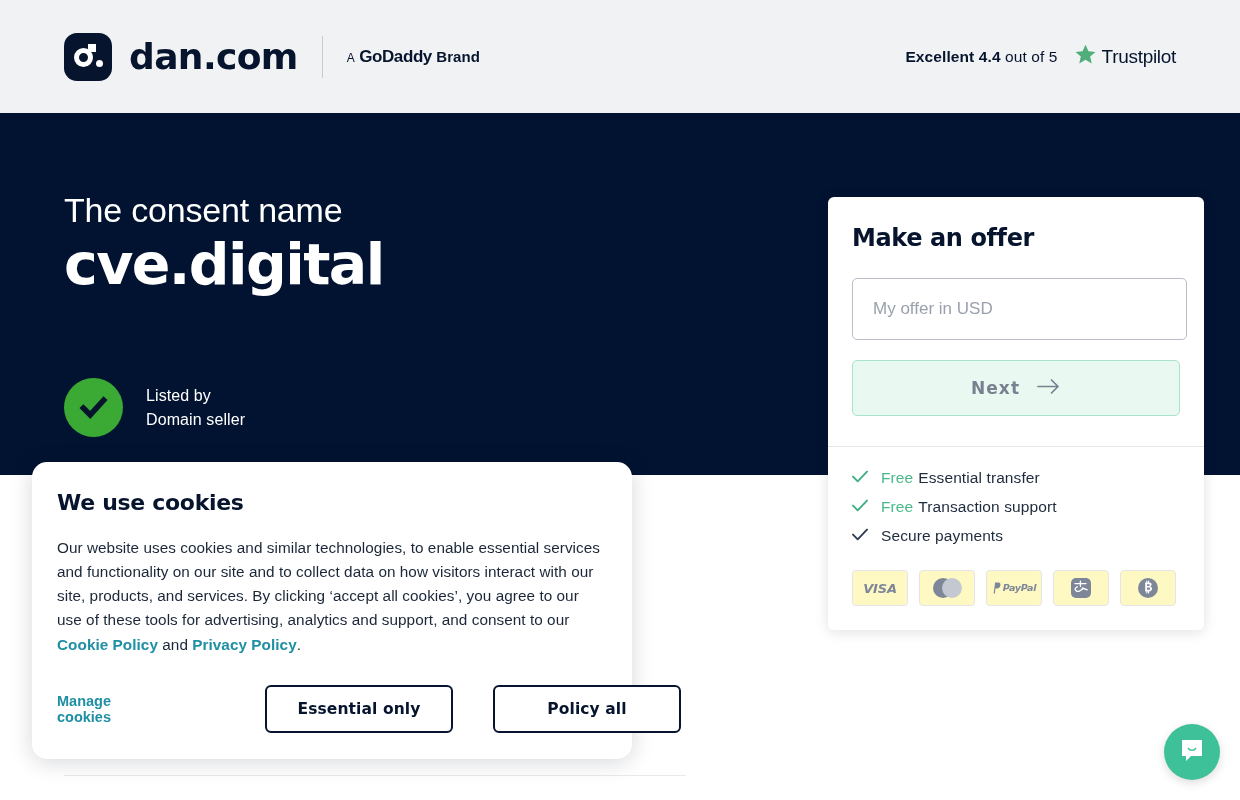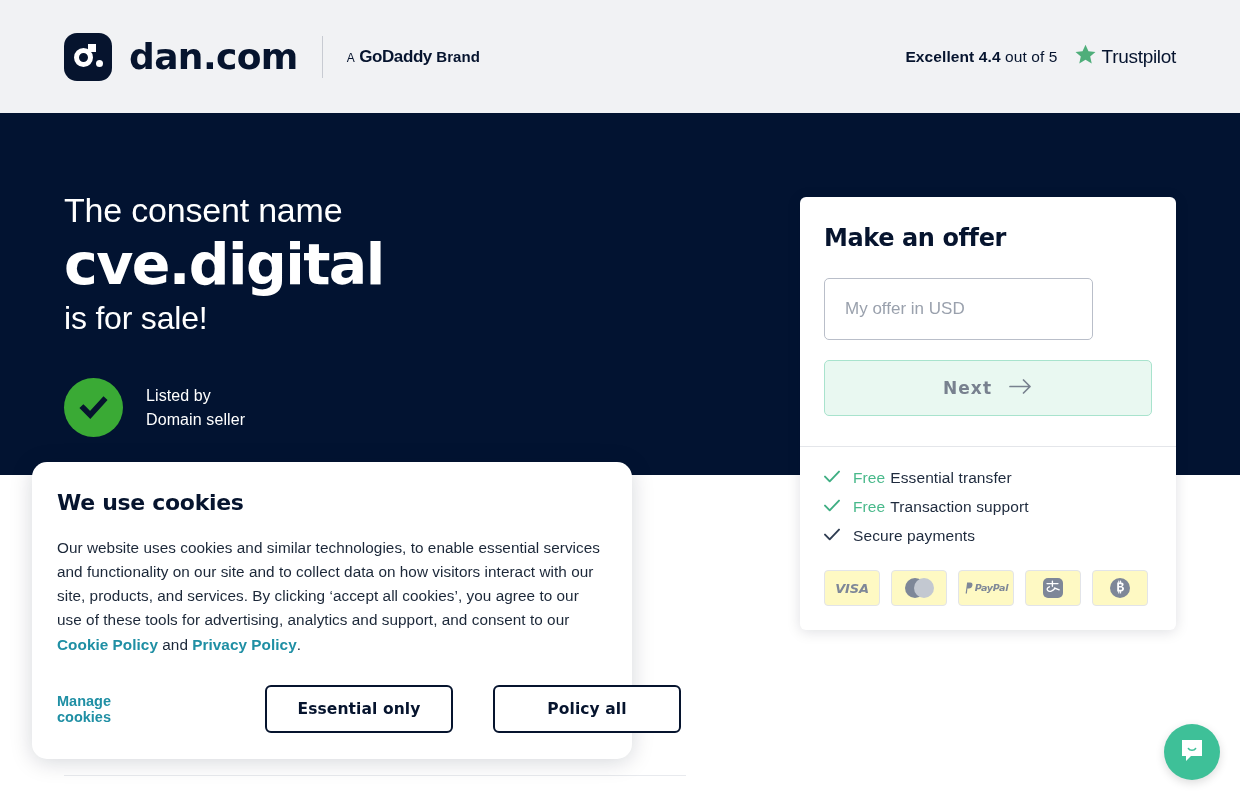--- a/index.html
+++ b/index.html
@@ -180,41 +180,41 @@
     font-size: 16px;
     line-height: 1.45;
     letter-spacing: 0.1px;
   }
   .listed-by-text .lb-label { display: block; }
   .listed-by-text .lb-seller { display: block; }
 
   
   .offer-card {
     position: absolute;
-    left: 800px;
+    left: 828px;
     top: 197px;
     width: 376px;
     background: #ffffff;
     border-radius: 6px;
     box-shadow: 0 2px 14px rgba(3,16,40,0.13);
     overflow: hidden;
   }
   .offer-card-body { padding: 27px 24px 30px 24px; }
 
   .offer-title {
     font-size: 24px;
     font-weight: 700;
     color: #06142e;
     letter-spacing: -0.4px;
     font-family: "DejaVu Sans", sans-serif;
   }
 
   .offer-input {
     display: block;
-    width: 269px;
+    width: 335px;
     height: 62px;
     margin-top: 26px;
     padding: 0 20px;
     border: 1px solid #b9bec9;
     border-radius: 5px;
     background: #ffffff;
     font-size: 17px;
     color: #06142e;
     font-family: "Liberation Sans", sans-serif;
     outline: none;
@@ -457,21 +457,20 @@
       </span>
     </div>
   </header>
 
   <section class="hero">
     <div class="hero-inner">
 
       <div class="hero-title-block">
         <div class="hero-line-1">The consent name</div>
         <div class="hero-domain">cve.digital</div>
-        <div class="hero-line-3">is for sale!</div>
       </div>
 
       <div class="listed-by">
         <div class="verified-badge">
           <svg width="33" height="33" viewBox="0 0 24 24" aria-hidden="true">
             <path d="M4.6 12.4 L9.6 17.4 L19.4 6.6" fill="none" stroke="#06142e" stroke-width="4" stroke-linecap="square" stroke-linejoin="miter"></path>
           </svg>
         </div>
         <div class="listed-by-text">
           <span class="lb-label">Listed by</span>

